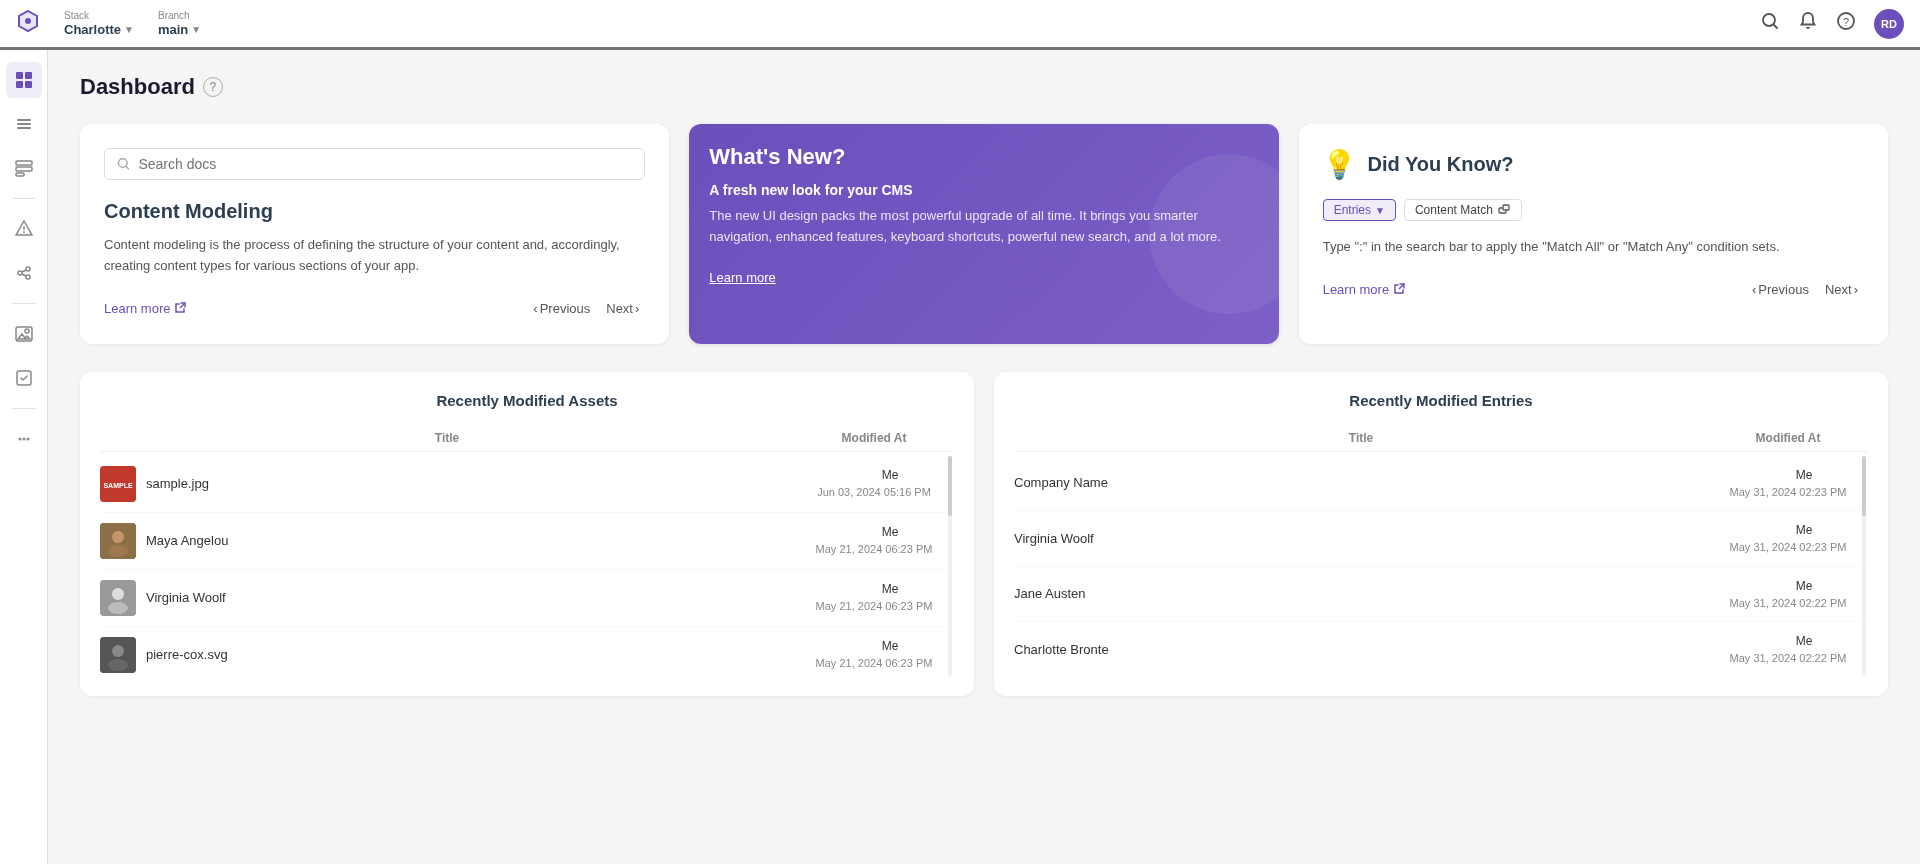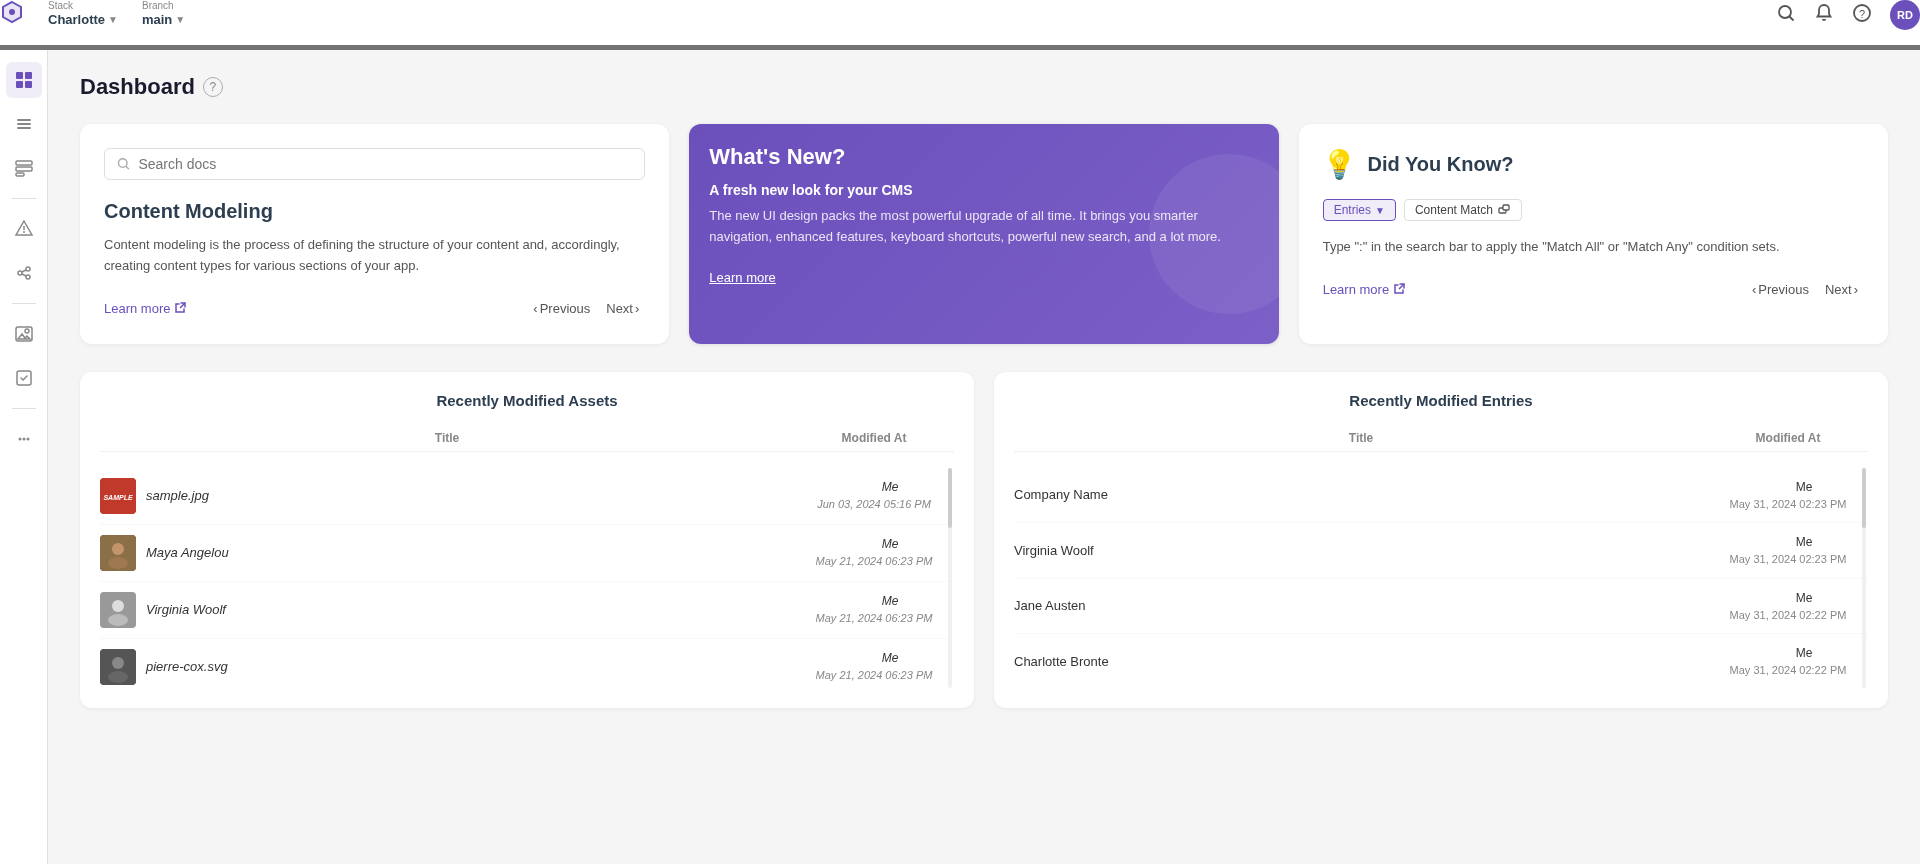--- a/index.html
+++ b/index.html
@@ -1,22 +1,22 @@
 <!DOCTYPE html>
 <html><head>
   <meta charset="utf-8">
   <style>
     * { box-sizing: border-box; margin: 0; padding: 0; }
     body { font-family: -apple-system, BlinkMacSystemFont, 'Segoe UI', sans-serif; background: #f5f5f5; color: #2c3e50; overflow: hidden; }
 
     
     .topbar {
-      display: flex; align-items: flex-start; height: 50px;
-      background: #fff; border-bottom: 5px solid #737373;
-      padding: 0 0; gap: 24px;
+      display: flex; align-items: center; height: 50px;
+      background: #fff; border-bottom: 3px solid #737373;
+      padding: 0 16px; gap: 24px;
     }
     .topbar-logo { color: #6b4fbb; font-size: 22px; }
     .topbar-stack { display: flex; flex-direction: column; line-height: 1.2; }
     .topbar-stack-label { font-size: 10px; color: #888; }
     .topbar-stack-value { font-size: 13px; font-weight: 600; display: flex; align-items: center; gap: 3px; }
     .topbar-branch { display: flex; flex-direction: column; line-height: 1.2; }
     .topbar-branch-label { font-size: 10px; color: #888; }
     .topbar-branch-value { font-size: 13px; font-weight: 600; display: flex; align-items: center; gap: 3px; }
     .topbar-spacer { flex: 1; }
     .topbar-icons { display: flex; align-items: center; gap: 18px; }
@@ -75,21 +75,21 @@
     .did-you-know-title { font-size: 20px; font-weight: 700; }
     .tag-row { display: flex; gap: 8px; margin-bottom: 16px; }
     .tag { display: flex; align-items: center; gap: 4px; border: 1px solid #ddd; border-radius: 4px; padding: 3px 10px; font-size: 12px; color: #444; background: #fff; cursor: pointer; }
     .tag-active { background: #f0edf9; border-color: #6b4fbb; color: #6b4fbb; }
     .did-you-know-desc { font-size: 13px; color: #555; line-height: 1.6; margin-bottom: 20px; }
 
     
     .bottom-section { display: grid; grid-template-columns: 1fr 1fr; gap: 20px; text-align: center; }
     .section-card { background: #fff; border-radius: 12px; padding: 20px; box-shadow: 0 1px 4px rgba(0,0,0,0.06); overflow: hidden; }
     .section-title { font-size: 15px; font-weight: 700; margin-bottom: 16px; }
-    .table-header { display: grid; grid-template-columns: 1fr 160px; padding: 6px 0; border-bottom: 1px solid #f0f0f0; margin-bottom: 16px; }
+    .table-header { display: grid; grid-template-columns: 1fr 160px; padding: 6px 0; border-bottom: 1px solid #f0f0f0; margin-bottom: 4px; }
     .table-header-cell { font-size: 12px; color: #888; font-weight: 600; }
     .table-body { position: relative; max-height: 220px; overflow-y: auto; }
     .table-row { display: grid; grid-template-columns: 1fr 160px; padding: 10px 0; border-bottom: 1px solid #f8f8f8; align-items: center; }
     .asset-cell { display: flex; align-items: center; gap: 10px; }
     .asset-thumb { width: 36px; height: 36px; border-radius: 4px; object-fit: cover; background: #ddd; display: flex; align-items: center; justify-content: center; font-size: 10px; overflow: hidden; }
     .asset-name { font-size: 13px; color: #333; }
     .modified-cell { font-size: 12px; color: #555; line-height: 1.5; }
     .modified-by { font-size: 12px; color: #333; margin-left: 32px; }
     .modified-date { font-size: 11px; color: #888; }
 
@@ -303,21 +303,21 @@
     </div>
 
     <div class="bottom-section">
 
       <div class="section-card">
         <div class="section-title">Recently Modified Assets</div>
         <div class="table-header">
           <div class="table-header-cell">Title</div>
           <div class="table-header-cell">Modified At</div>
         </div>
-        <div class="table-body" style="position:relative;font-style:italic;">
+        <div class="table-body" style="position:relative;">
 
           <div class="table-row">
             <div class="asset-cell">
               <div class="asset-thumb" style="background:#c0392b; color:#fff; font-size:8px; font-weight:700; border-radius:4px;">
                 <svg width="36" height="36" viewBox="0 0 36 36">
                     <rect width="36" height="36" fill="#c0392b" rx="4"></rect>
                     <text x="18" y="22" text-anchor="middle" fill="white" font-size="7" font-family="sans-serif" font-weight="bold">SAMPLE</text>
                   </svg>
               </div>
               <span class="asset-name">sample.jpg</span>

